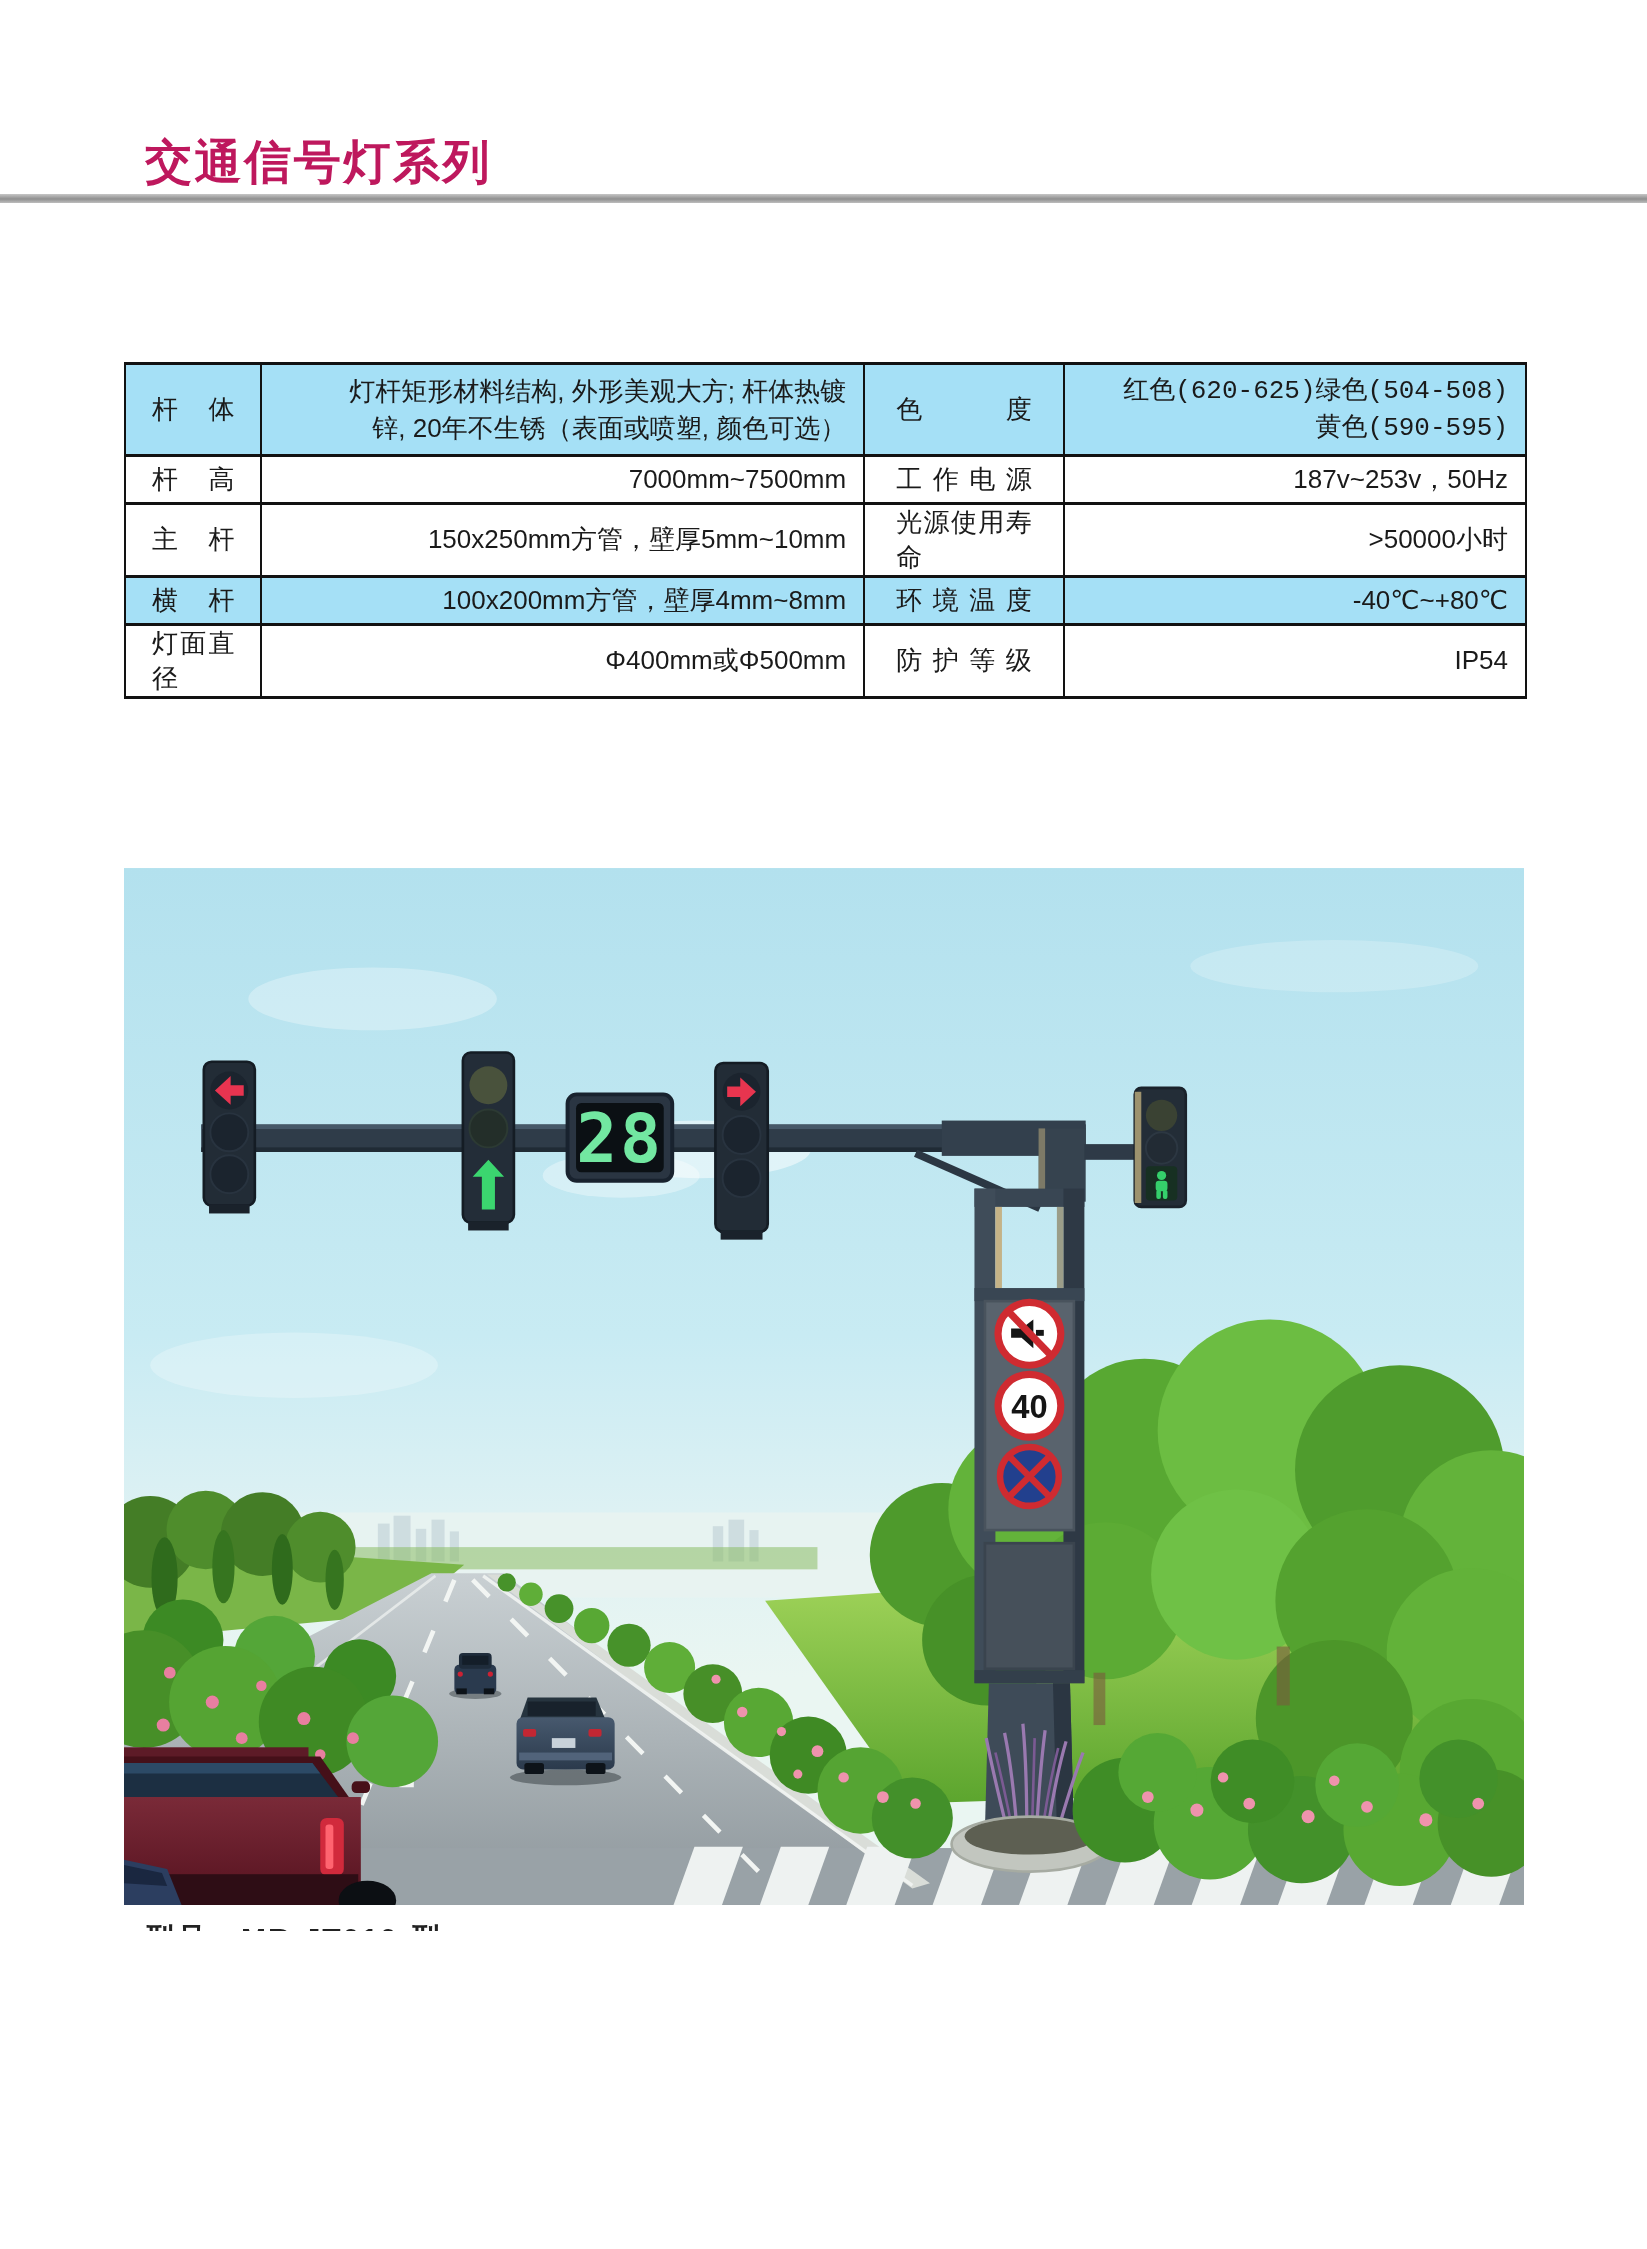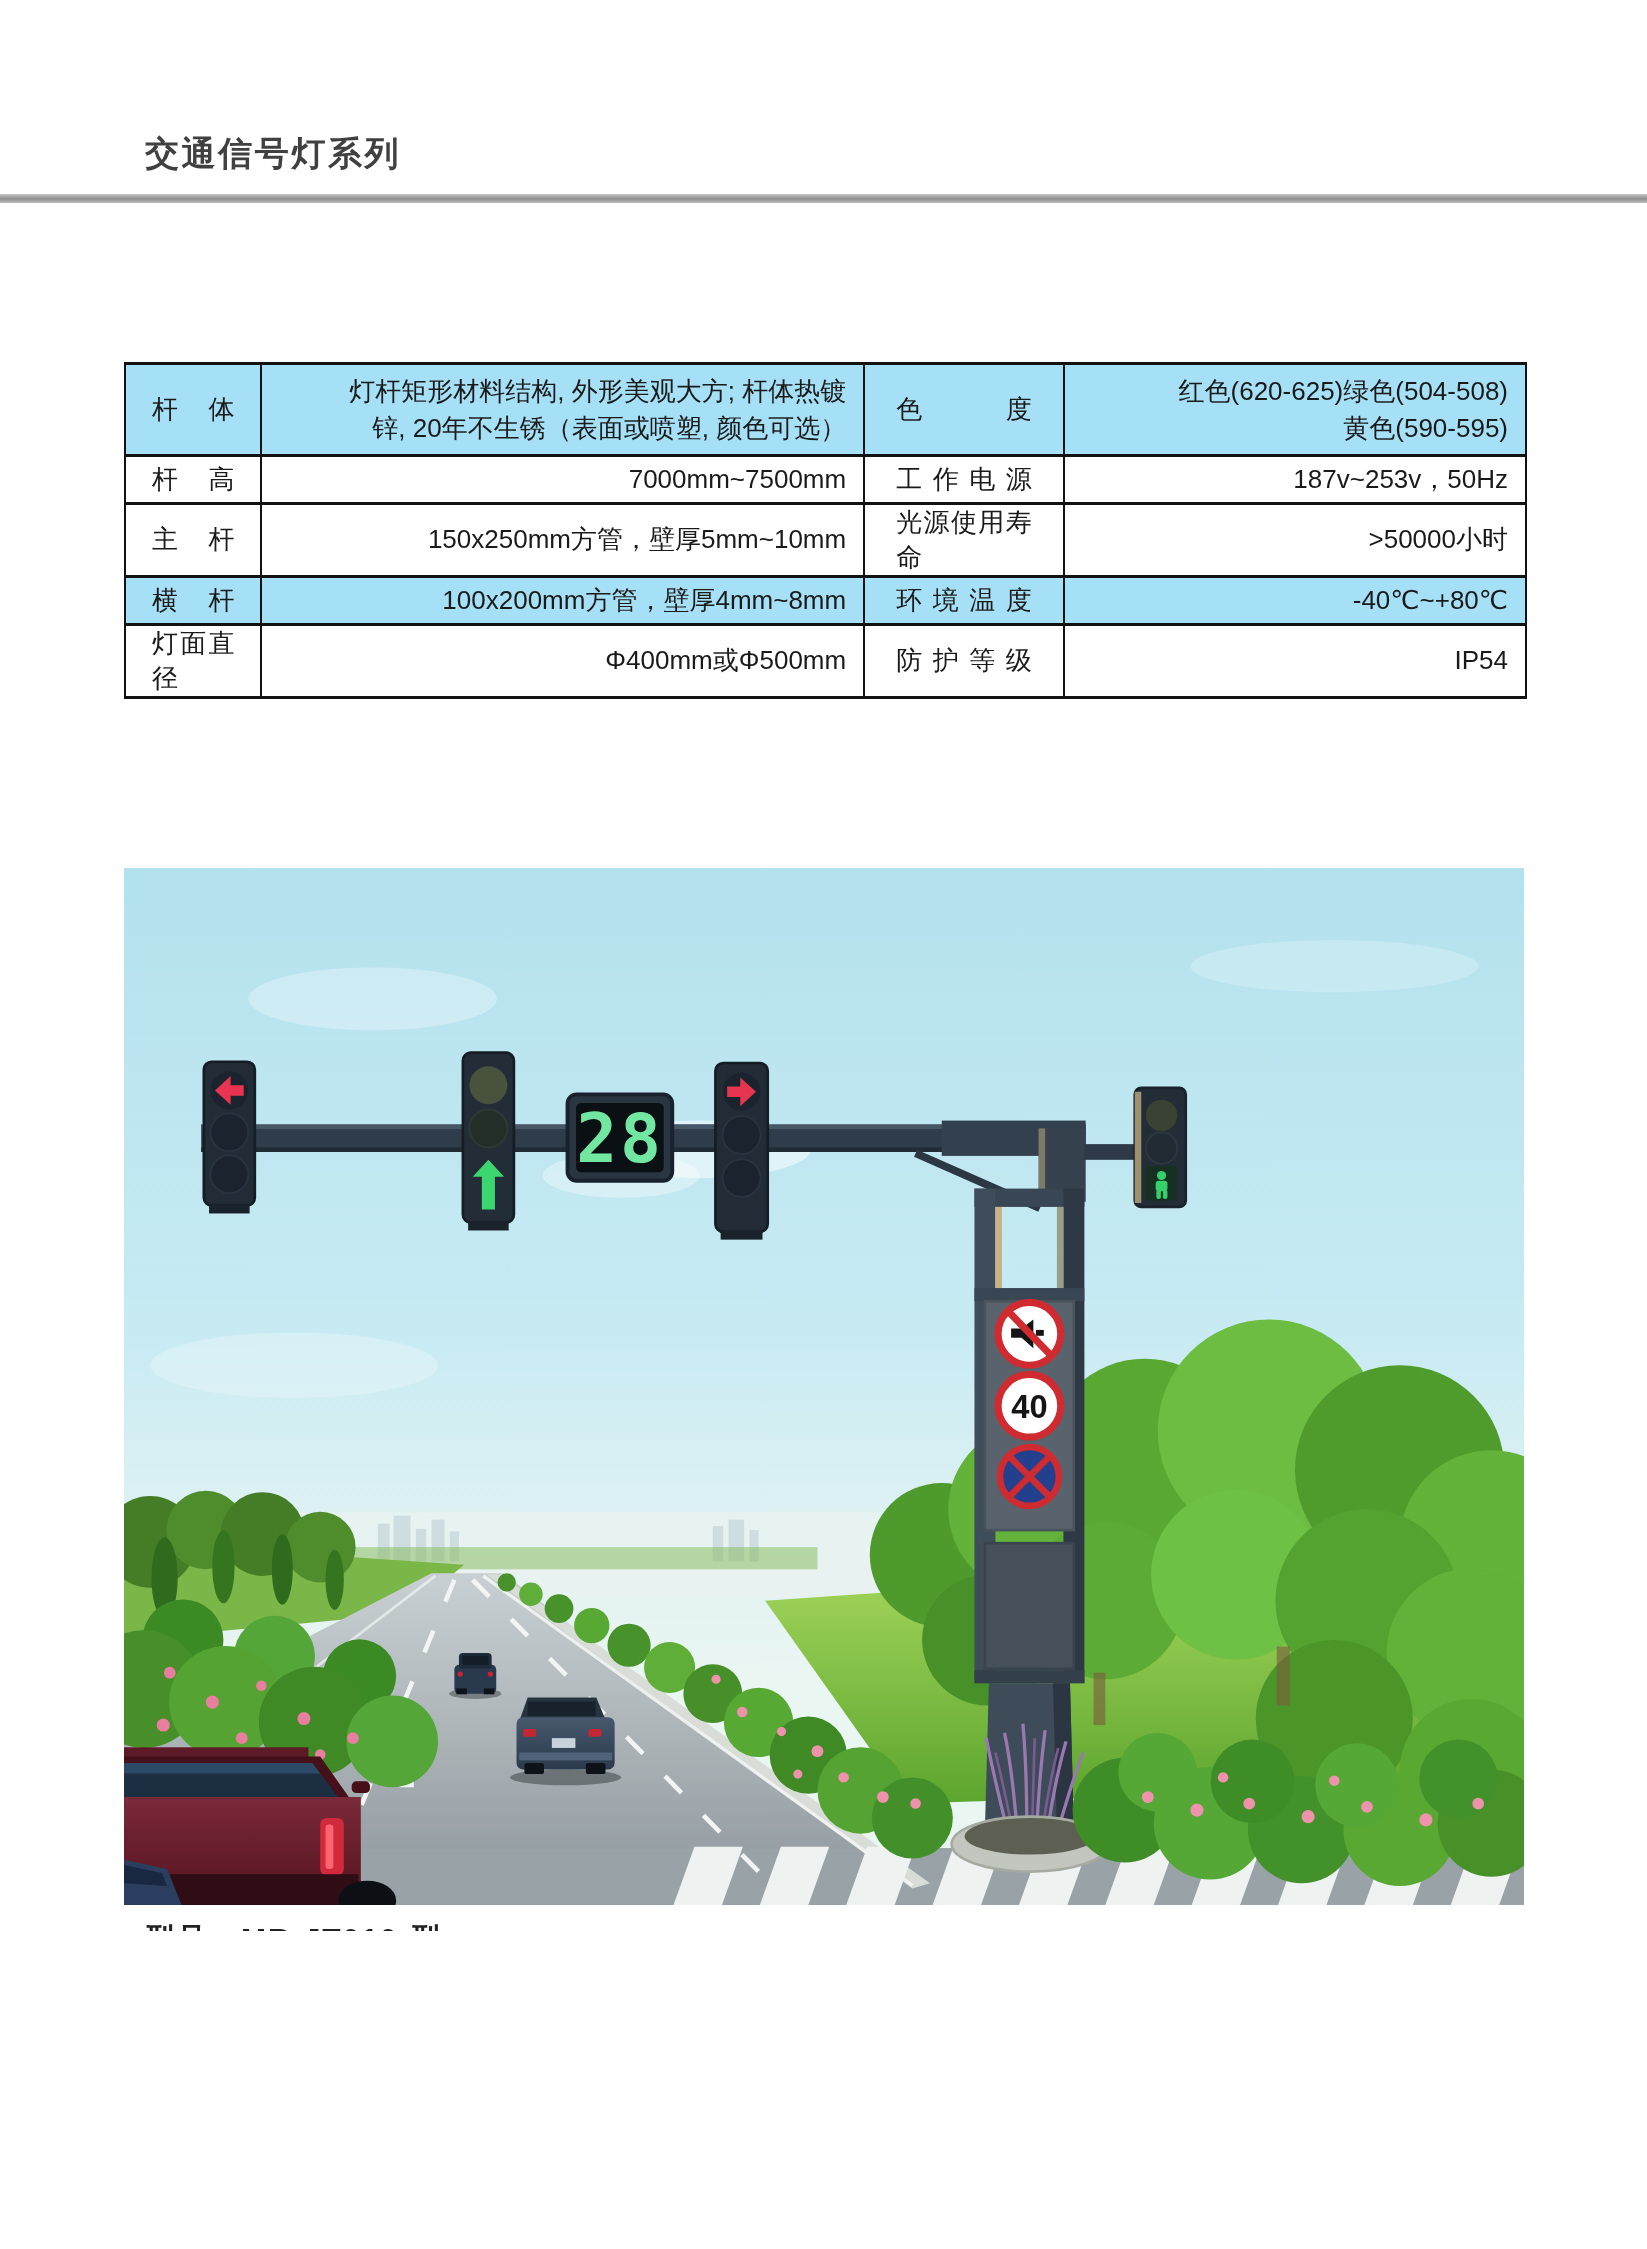--- a/index.html
+++ b/index.html
@@ -1,34 +1,34 @@
 <!DOCTYPE html>
 <html style="font-size:10.5px"><head>
 <meta charset="utf-8">
 <style>
   html,body{margin:0;padding:0;background:#ffffff;}
   body{width:1647px;height:2250px;position:relative;font-family:"Liberation Sans","DejaVu Sans",sans-serif;color:#1a1a1a;}
 
   
-  .page-title{position:absolute;left:145px;top:131px;font-size:34px;font-weight:bold;letter-spacing:2.6px;color:#404040;}
+  .page-title{position:absolute;left:145px;top:131px;font-size:47px;font-weight:bold;letter-spacing:2.6px;color:#be185d;}
   .title-rule{position:absolute;left:0;top:194px;width:1647px;height:9.2px;
     background:linear-gradient(#c6c6c6,#8f8f8f 55%,#bdbdbd);}
 
   
   .spec-table{position:absolute;left:124px;top:362px;width:1403px;border-collapse:collapse;table-layout:fixed;}
   .spec-table td{border:2px solid #121212;border-top-width:3.3px;border-bottom-width:3.3px;
     font-size:26px;color:#1a1a1a;vertical-align:middle;box-sizing:border-box;}
   .spec-table tr.blue td{background:#a5e0f6;}
   .spec-table tr.white td{background:#ffffff;}
   td.lab{padding:0 26px;text-align:justify;text-align-last:justify;}
   td.lab-r{padding:0 31px;text-align:justify;text-align-last:justify;}
   td.val{padding:3.9px 17px;white-space:pre-line;line-height:37px;text-align:right;}
   .row-tall td{height:92px;}
   .row-std td{height:46px;}
-  .col1{width:134px;} .col2{width:592px;} .col3{width:196px;} .col4{width:454px;}
+  .col1{width:134px;} .col2{width:592px;} .col3{width:196px;} .col4{width:454px;font-family:Liberation Mono, monospace;}
 
   
   .photo{position:absolute;left:124px;top:868px;width:1400px;height:1037px;overflow:hidden;}
   .photo svg{display:block;}
 
   
   .caption-clip{position:absolute;left:145px;top:1920px;height:11px;width:589px;overflow:hidden;}
   .caption-clip span{font-size:30px;font-weight:bold;color:#222;line-height:37px;letter-spacing:2px;}
 </style>
 </head>

